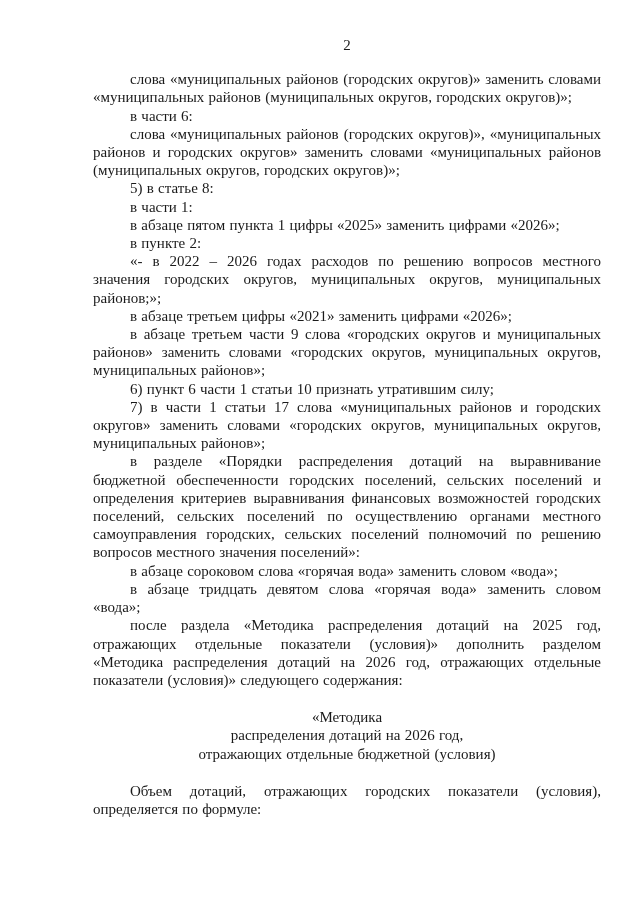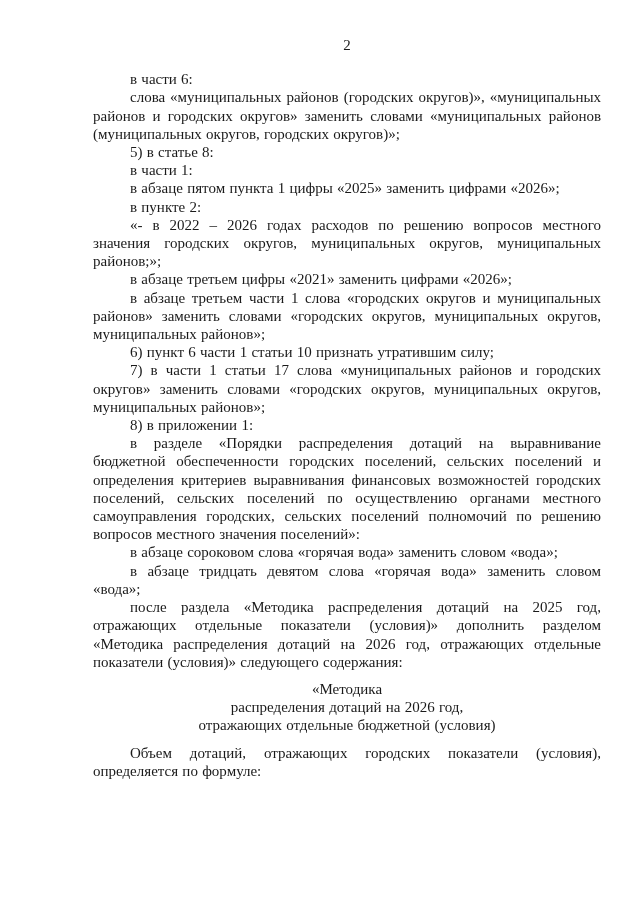--- a/index.html
+++ b/index.html
@@ -32,42 +32,42 @@
     margin: 0;
     text-align: justify;
     text-indent: 37px;
     word-spacing: 0.5px;
   }
   .doc-body p.center {
     text-align: center;
     text-indent: 0;
   }
   .doc-body p.gap {
-    margin-top: 9px;
+    margin-top: 19px;
   }
 </style>
 </head>
 <body>
 
 <div class="page">
   <div class="content">
     <div class="page-number">2</div>
     <div class="doc-body" id="doc-body">
+        <p class="">слова «муниципальных районов (городских округов)» заменить словами «муниципальных районов (муниципальных округов, городских округов)»;</p>
         <p class="">в части 6:</p>
         <p class="">слова «муниципальных районов (городских округов)», «муниципальных районов и городских округов» заменить словами «муниципальных районов (муниципальных округов, городских округов)»;</p>
         <p class="">5) в статье 8:</p>
         <p class="">в части 1:</p>
         <p class="">в абзаце пятом пункта 1 цифры «2025» заменить цифрами «2026»;</p>
         <p class="">в пункте 2:</p>
         <p class="">«- в 2022 – 2026 годах расходов по решению вопросов местного значения городских округов, муниципальных округов, муниципальных районов;»;</p>
         <p class="">в абзаце третьем цифры «2021» заменить цифрами «2026»;</p>
-        <p class="">в абзаце третьем части 1 слова «городских округов и муниципальных районов» заменить словами «городских округов, муниципальных округов, муниципальных районов»;</p>
+        <p class="">в абзаце третьем части 9 слова «городских округов и муниципальных районов» заменить словами «городских округов, муниципальных округов, муниципальных районов»;</p>
         <p class="">6) пункт 6 части 1 статьи 10 признать утратившим силу;</p>
         <p class="">7) в части 1 статьи 17 слова «муниципальных районов и городских округов» заменить словами «городских округов, муниципальных округов, муниципальных районов»;</p>
-        <p class="">8) в приложении 1:</p>
         <p class="">в разделе «Порядки распределения дотаций на выравнивание бюджетной обеспеченности городских поселений, сельских поселений и определения критериев выравнивания финансовых возможностей городских поселений, сельских поселений по осуществлению органами местного самоуправления городских, сельских поселений полномочий по решению вопросов местного значения поселений»:</p>
         <p class="">в абзаце сороковом слова «горячая вода» заменить словом «вода»;</p>
         <p class="">в абзаце тридцать девятом слова «горячая вода» заменить словом «вода»;</p>
         <p class="">после раздела «Методика распределения дотаций на 2025 год, отражающих отдельные показатели (условия)» дополнить разделом «Методика распределения дотаций на 2026 год, отражающих отдельные показатели (условия)» следующего содержания:</p>
         <p class="center gap">«Методика</p>
         <p class="center">распределения дотаций на 2026 год,</p>
         <p class="center">отражающих отдельные бюджетной (условия)</p>
         <p class=" gap">Объем дотаций, отражающих городских показатели (условия), определяется по формуле:</p>
       </div>
   </div>

